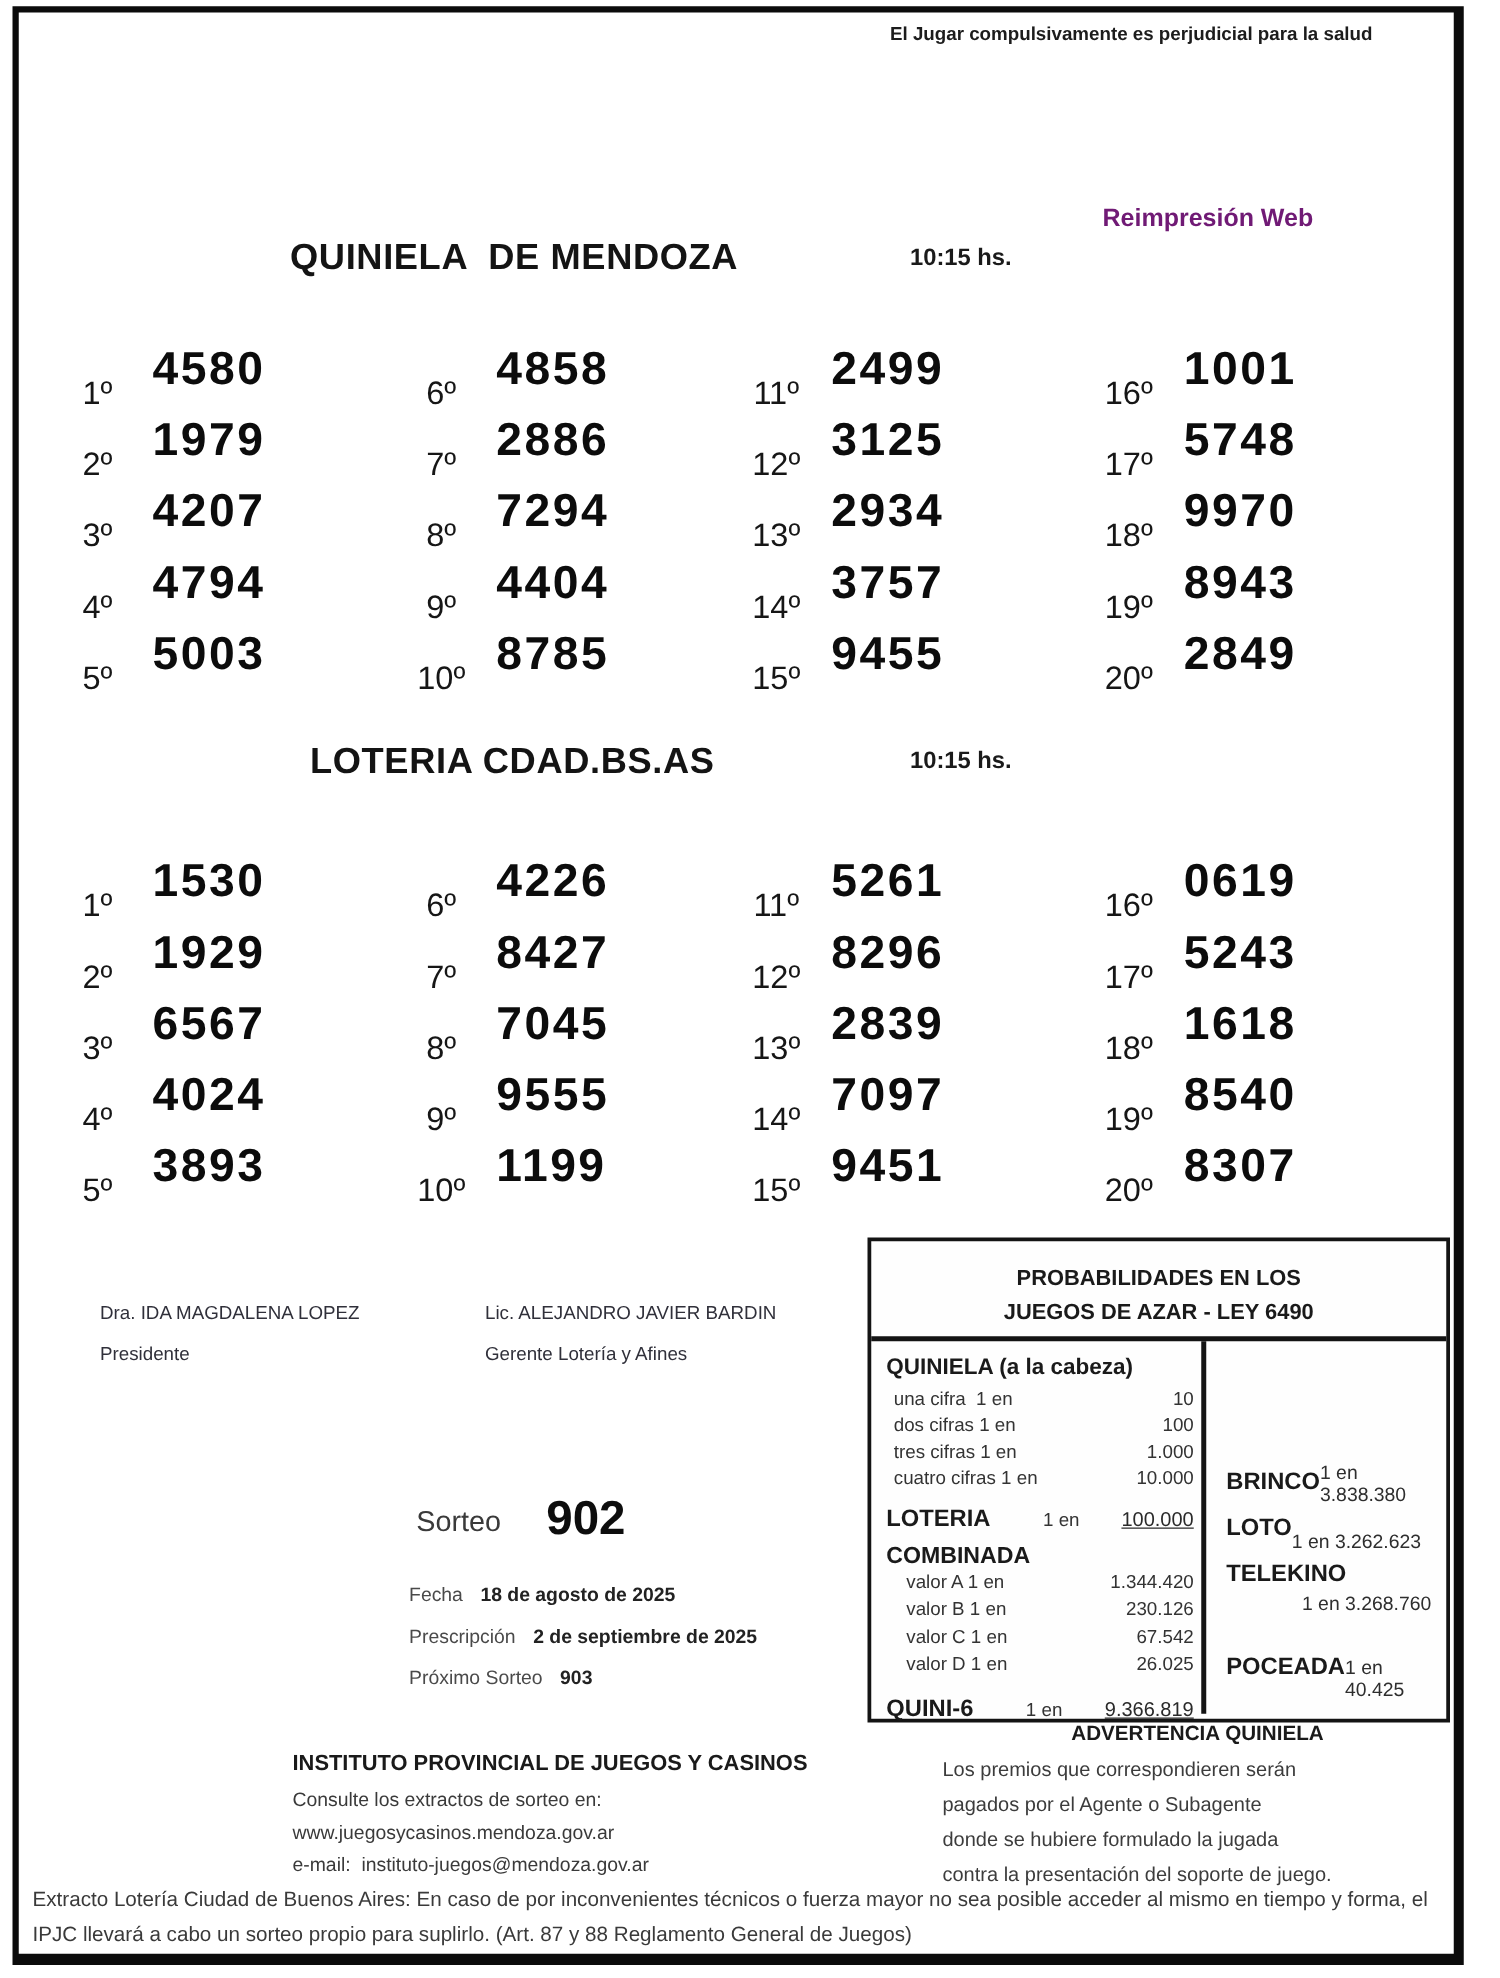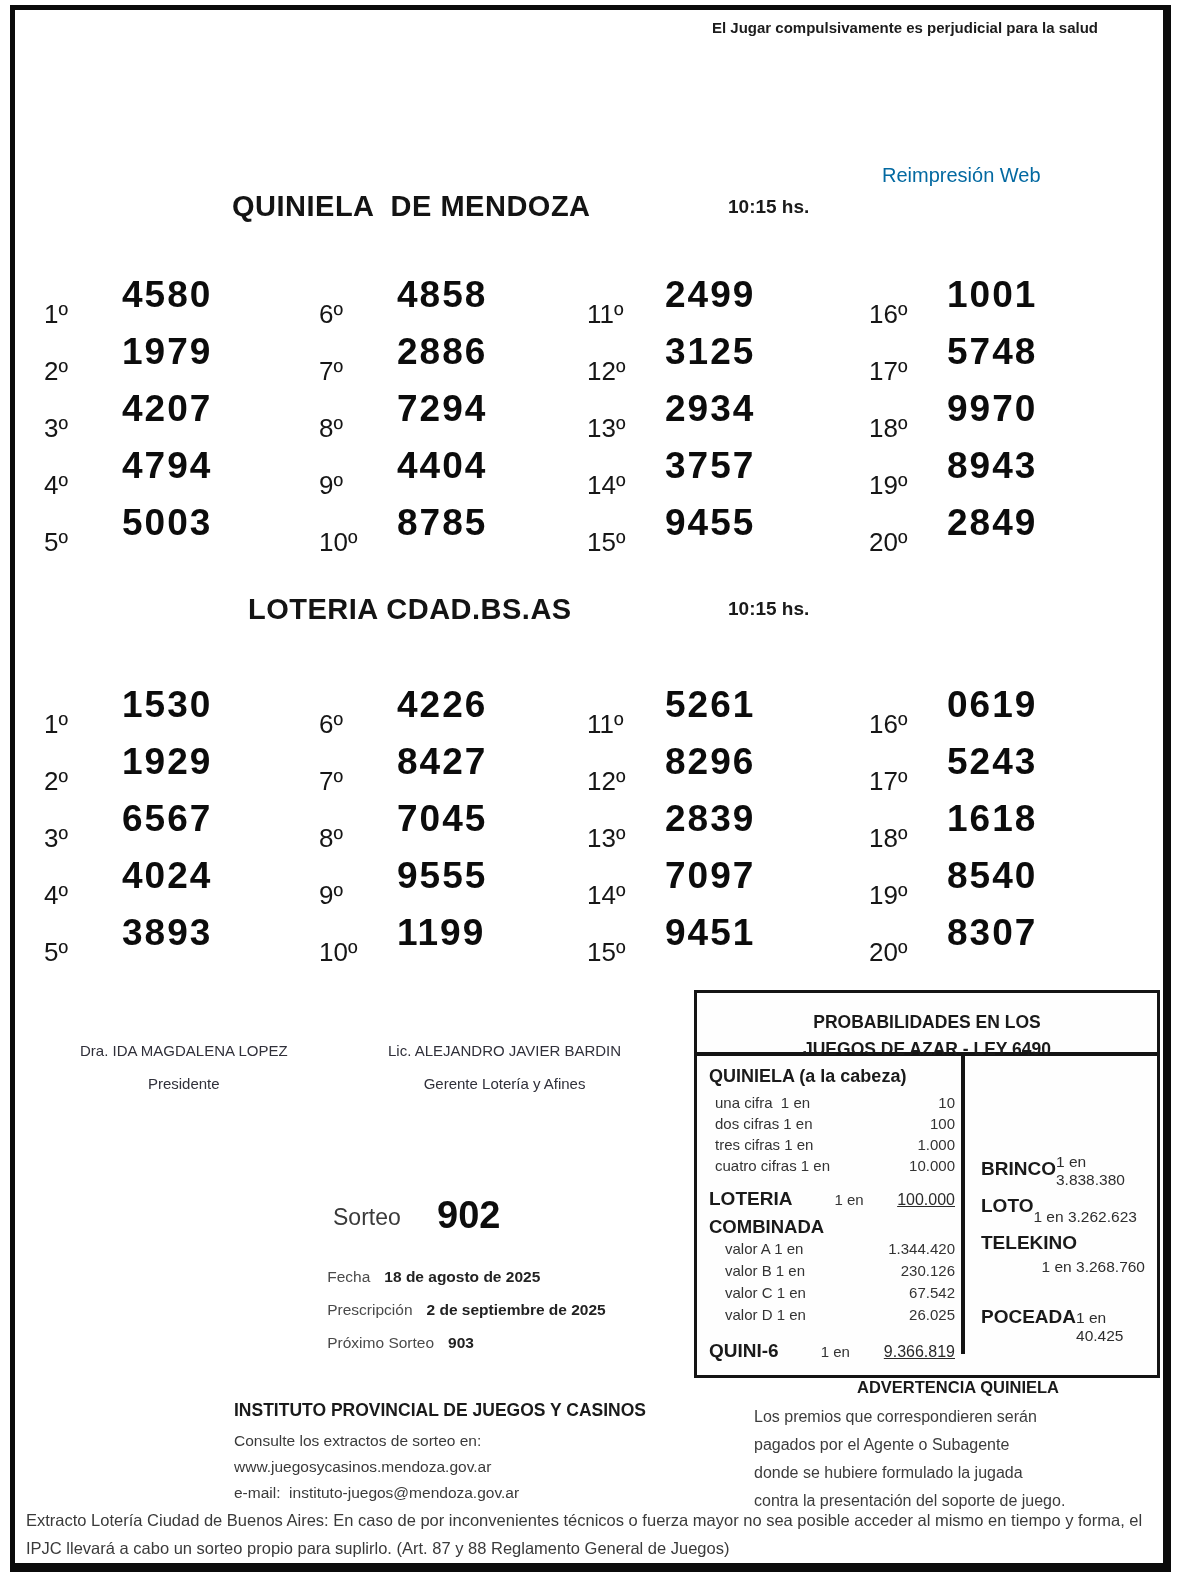--- a/index.html
+++ b/index.html
@@ -15,51 +15,51 @@
   }
   .content{position:absolute;inset:0;}
   .title{
     position:absolute;left:28px;top:8px;font-size:52px;font-weight:700;
     letter-spacing:-1px;color:#0d0d0d;white-space:pre;
   }
   .warning{
     position:absolute;left:712px;top:19px;width:452px;font-size:15px;
     font-weight:700;color:#1c1c1c;
   }
-  .reprint{position:absolute;left:882px;top:164px;font-size:20px;font-weight:400;color:#0369a1;}
+  .reprint{position:absolute;left:882px;top:164px;font-size:20px;font-weight:700;color:#701a75;}
   .draw-name{position:absolute;font-size:29px;font-weight:700;color:#141414;white-space:pre;letter-spacing:0.5px;}
   .d0{left:232px;top:190px;}
   .d1{left:248px;top:593px;}
   .draw-time{position:absolute;left:728px;font-size:19px;font-weight:700;color:#1a1a1a;}
   .t0{top:196px;}
   .t1{top:598px;}
   .results{
     position:absolute;display:grid;grid-auto-flow:column;
     grid-template-rows:repeat(5,57px);
     grid-template-columns:275px 268px 282px 250px;
   }
   .g0{left:44px;top:266px;}
   .g1{left:44px;top:676px;}
   .cell{display:flex;align-items:center;}
-  .ord{width:68px;text-align:left;font-size:26px;color:#161616;padding-right:10px;margin-top:40px;}
+  .ord{width:68px;text-align:center;font-size:26px;color:#161616;padding-right:10px;margin-top:40px;}
   .num{font-size:37px;font-weight:700;color:#0c0c0c;letter-spacing:2px;}
-  .sig{position:absolute;font-size:15px;color:#30303a;text-align:center;}
+  .sig{position:absolute;font-size:15px;color:#30303a;}
   .s1{left:80px;top:1042px;}
   .s2{left:388px;top:1042px;}
   .sig-role{margin-top:16px;}
   .sorteo-label{position:absolute;left:333px;top:1204px;font-size:23px;color:#3a3a3a;}
   .sorteo-number{position:absolute;left:437px;top:1194px;font-size:38px;font-weight:700;color:#0d0d0d;}
   .meta{position:absolute;left:310px;font-size:15.5px;color:#4a4a4a;white-space:pre;}
   .meta .mv{font-weight:700;color:#222;margin-left:14px;}
   .m-fecha{top:1250px;}
   .m-presc{top:1283px;}
   .m-prox{top:1316px;}
   .prob-box{position:absolute;left:694px;top:990px;width:460px;height:382px;border:3px solid #141414;background:#fefefe;}
   .prob-head{
-    height:63px;border-bottom:4px solid #141414;text-align:center;
+    height:80px;border-bottom:4px solid #141414;text-align:center;
     font-size:17.5px;font-weight:700;color:#1a1a1a;line-height:27px;padding-top:16px;box-sizing:border-box;
   }
   .prob-body{display:flex;height:calc(100% - 84px);}
   .prob-left{width:268px;border-right:4px solid #141414;box-sizing:border-box;padding:10px 6px 6px 12px;}
   .prob-right{flex:1;padding:88px 12px 8px 16px;box-sizing:border-box;}
   .q-head{font-size:18px;font-weight:700;color:#1a1a1a;margin-bottom:5px;white-space:pre;}
   .q-head2{font-size:18.5px;font-weight:700;color:#1a1a1a;margin-top:6px;}
   .kvrow{display:flex;justify-content:space-between;font-size:15px;color:#333;line-height:21px;padding-left:6px;}
   .kvrow .kl{white-space:pre;}
   .c-rows .kvrow{padding-left:16px;line-height:22px;}

